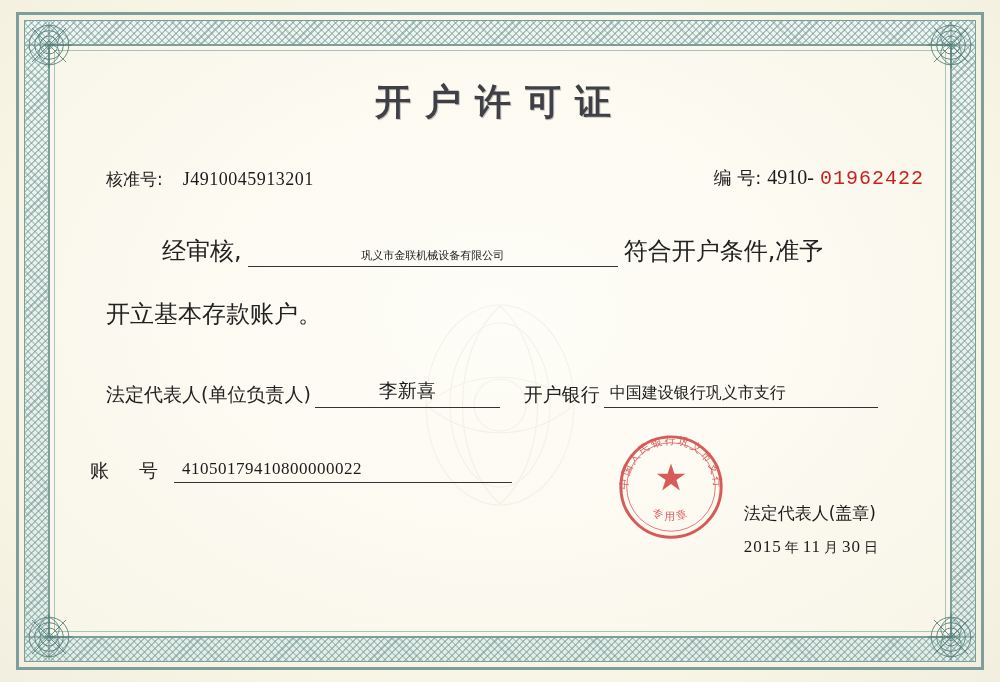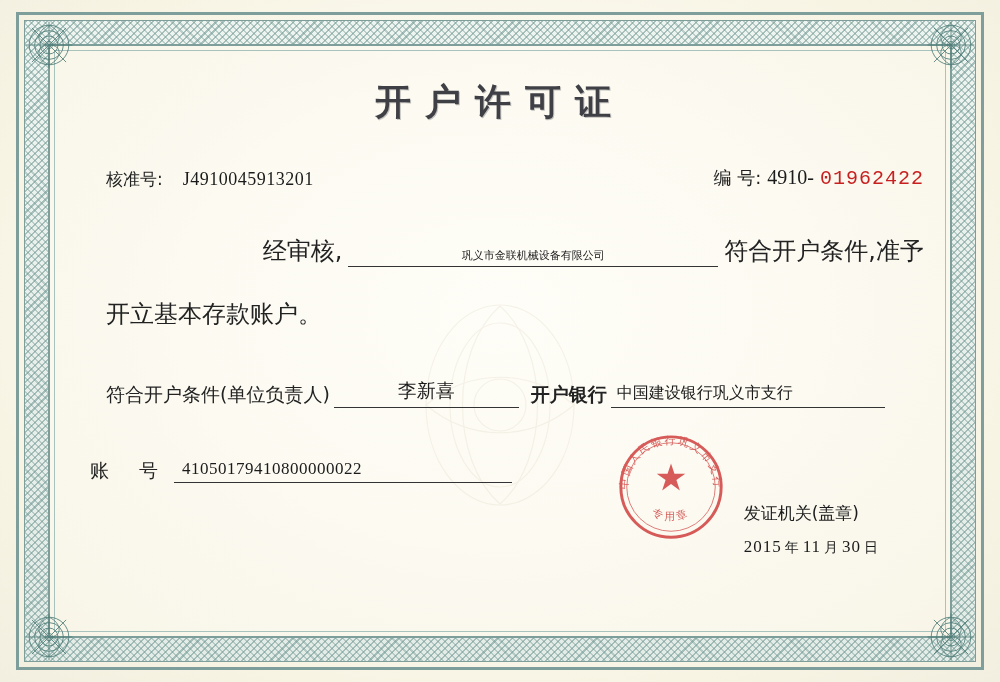--- a/index.html
+++ b/index.html
@@ -167,21 +167,20 @@
     letter-spacing: 1px;
   }
 
   .body-line1 {
     top: 185px;
     left: 52px;
     right: 22px;
     display: flex;
     align-items: flex-end;
     font-size: 24px;
-    justify-content: flex-end;
   }
   .body-line1 .lead { padding-left: 56px; }
   .fill {
     flex: 0 0 auto;
     border-bottom: 1px solid #333;
     text-align: center;
     font-family: "DejaVu Sans", "Liberation Sans", sans-serif;
     color: #1b1b1b;
   }
   .fill.company {
@@ -204,21 +203,21 @@
     display: flex;
     align-items: flex-end;
     font-size: 19px;
   }
   .fill.rep {
     width: 185px;
     font-size: 19px;
     padding-bottom: 3px;
     margin-left: 4px;
   }
-  .rep-row .bank-label { margin-left: 12px; font-weight: bold; }
+  .rep-row .bank-label { margin-left: 24px; }
   .fill.bank {
     width: 268px;
     font-size: 16px;
     padding-bottom: 3px;
     margin-left: 4px;
     text-align: left;
     padding-left: 6px;
   }
 
   .acct-row {
@@ -358,33 +357,33 @@
 
     <div class="row body-line1">
       <span class="label lead">经审核,</span>
       <span class="fill company">巩义市金联机械设备有限公司</span>
       <span class="label">符合开户条件,准予</span>
     </div>
 
     <div class="row body-line2 label">开立基本存款账户。</div>
 
     <div class="row rep-row">
-      <span class="label">符合开户条件(单位负责人)</span>
+      <span class="label">法定代表人(单位负责人)</span>
       <span class="fill rep">李新喜</span>
       <span class="label bank-label">开户银行</span>
       <span class="fill bank">中国建设银行巩义市支行</span>
     </div>
 
     <div class="row acct-row">
       <span class="label acct-label">账 号</span>
       <span class="fill acct">41050179410800000022</span>
     </div>
 
     <div class="row issuer-block">
-      <div class="issuer-line">发证机关(盖章)</div>
+      <div class="issuer-line">法定代表人(盖章)</div>
       <div class="date-line">
         <span>2015</span><span class="cn">年</span><span>11</span><span class="cn">月</span><span>30</span><span class="cn">日</span>
       </div>
     </div>
 
   </div>
 
   <svg class="seal" viewBox="0 0 120 120">
     <defs>
       <path id="sealArcTop" d="M 16,60 A 44,44 0 0 1 104,60"></path>

